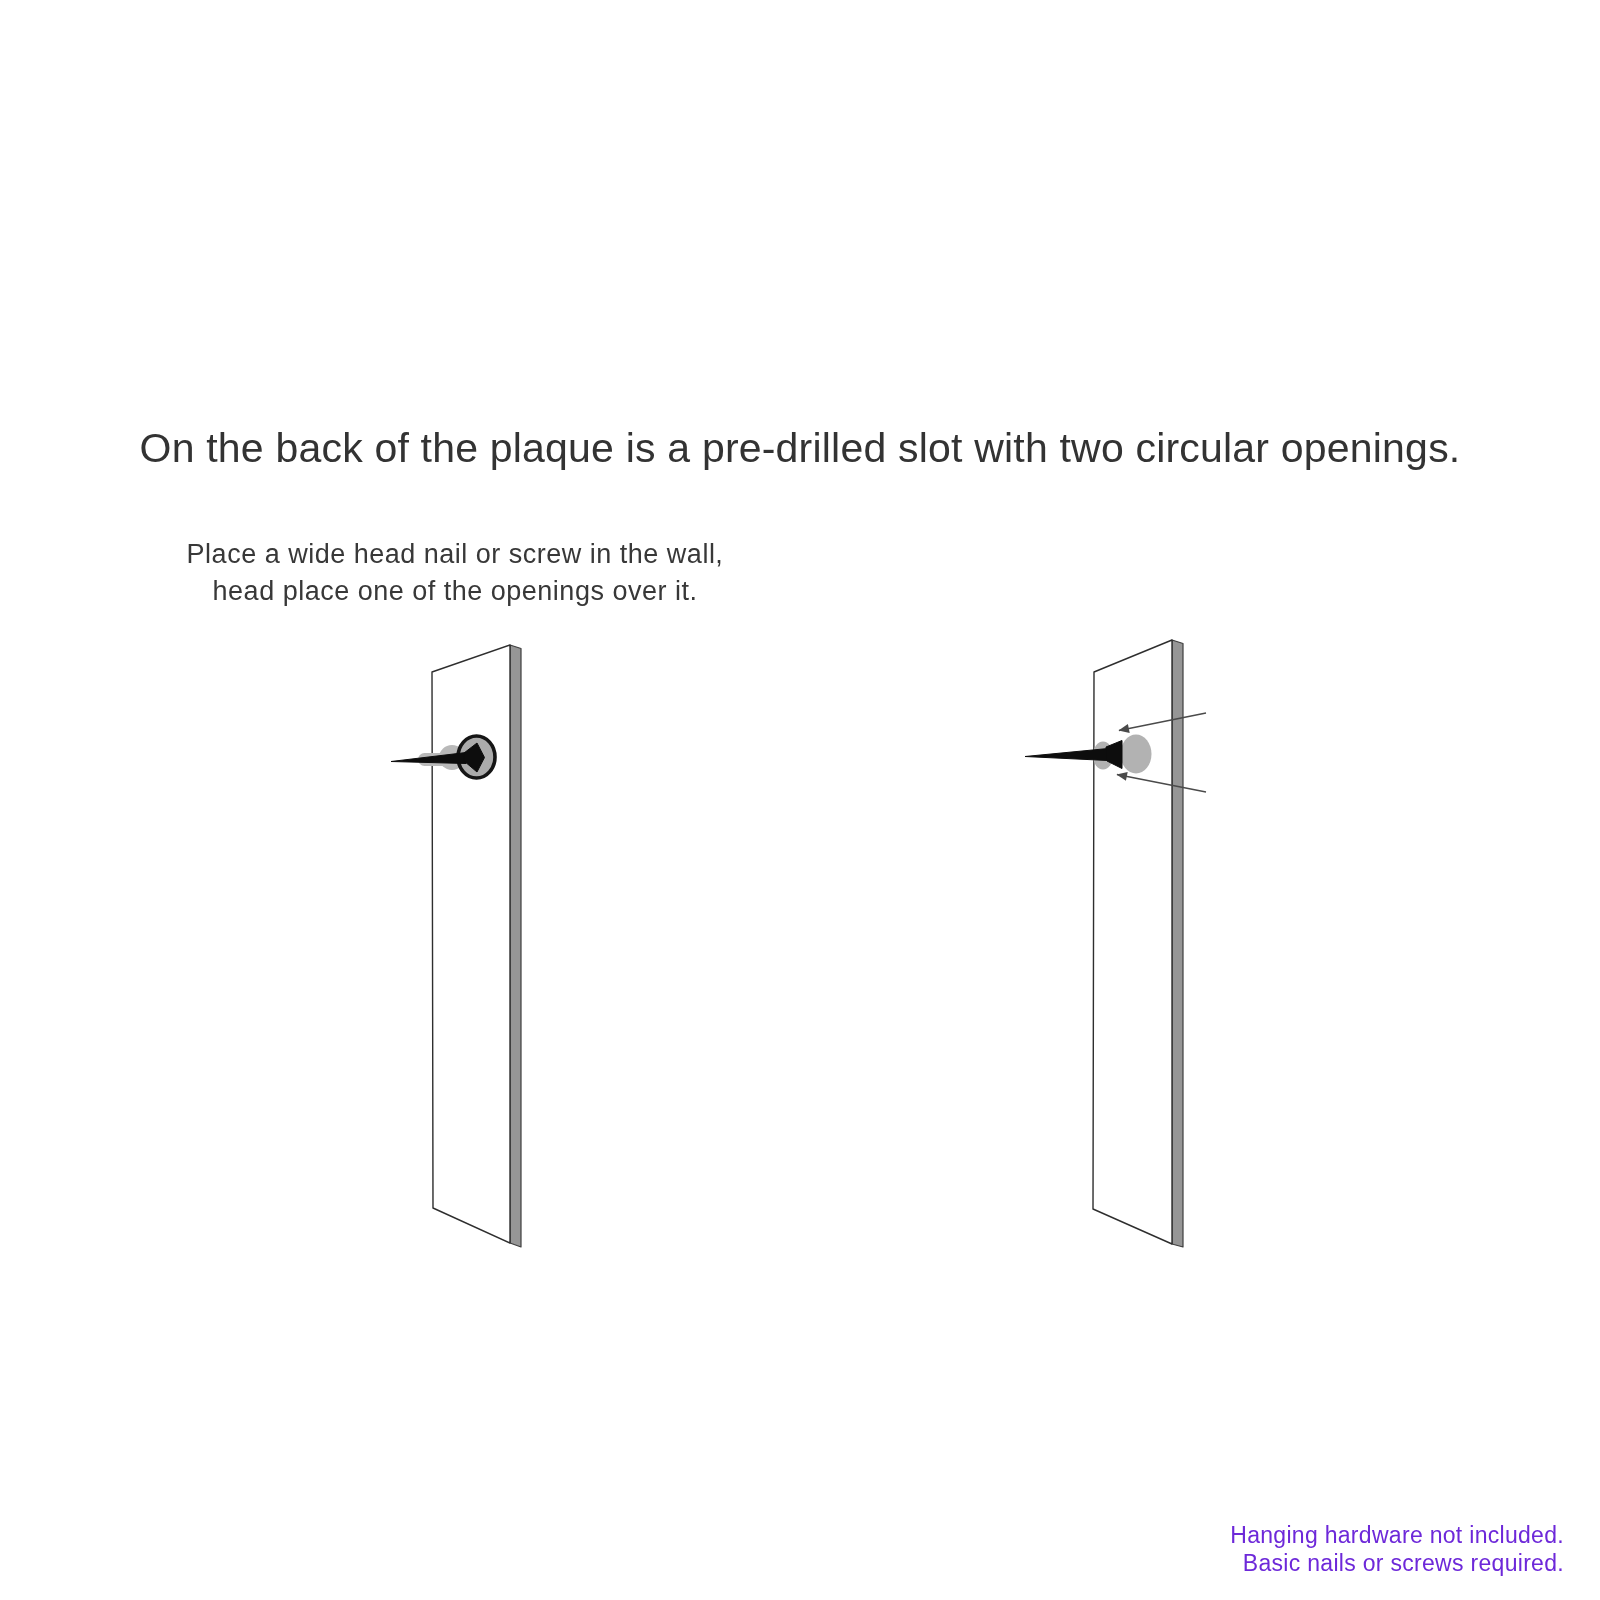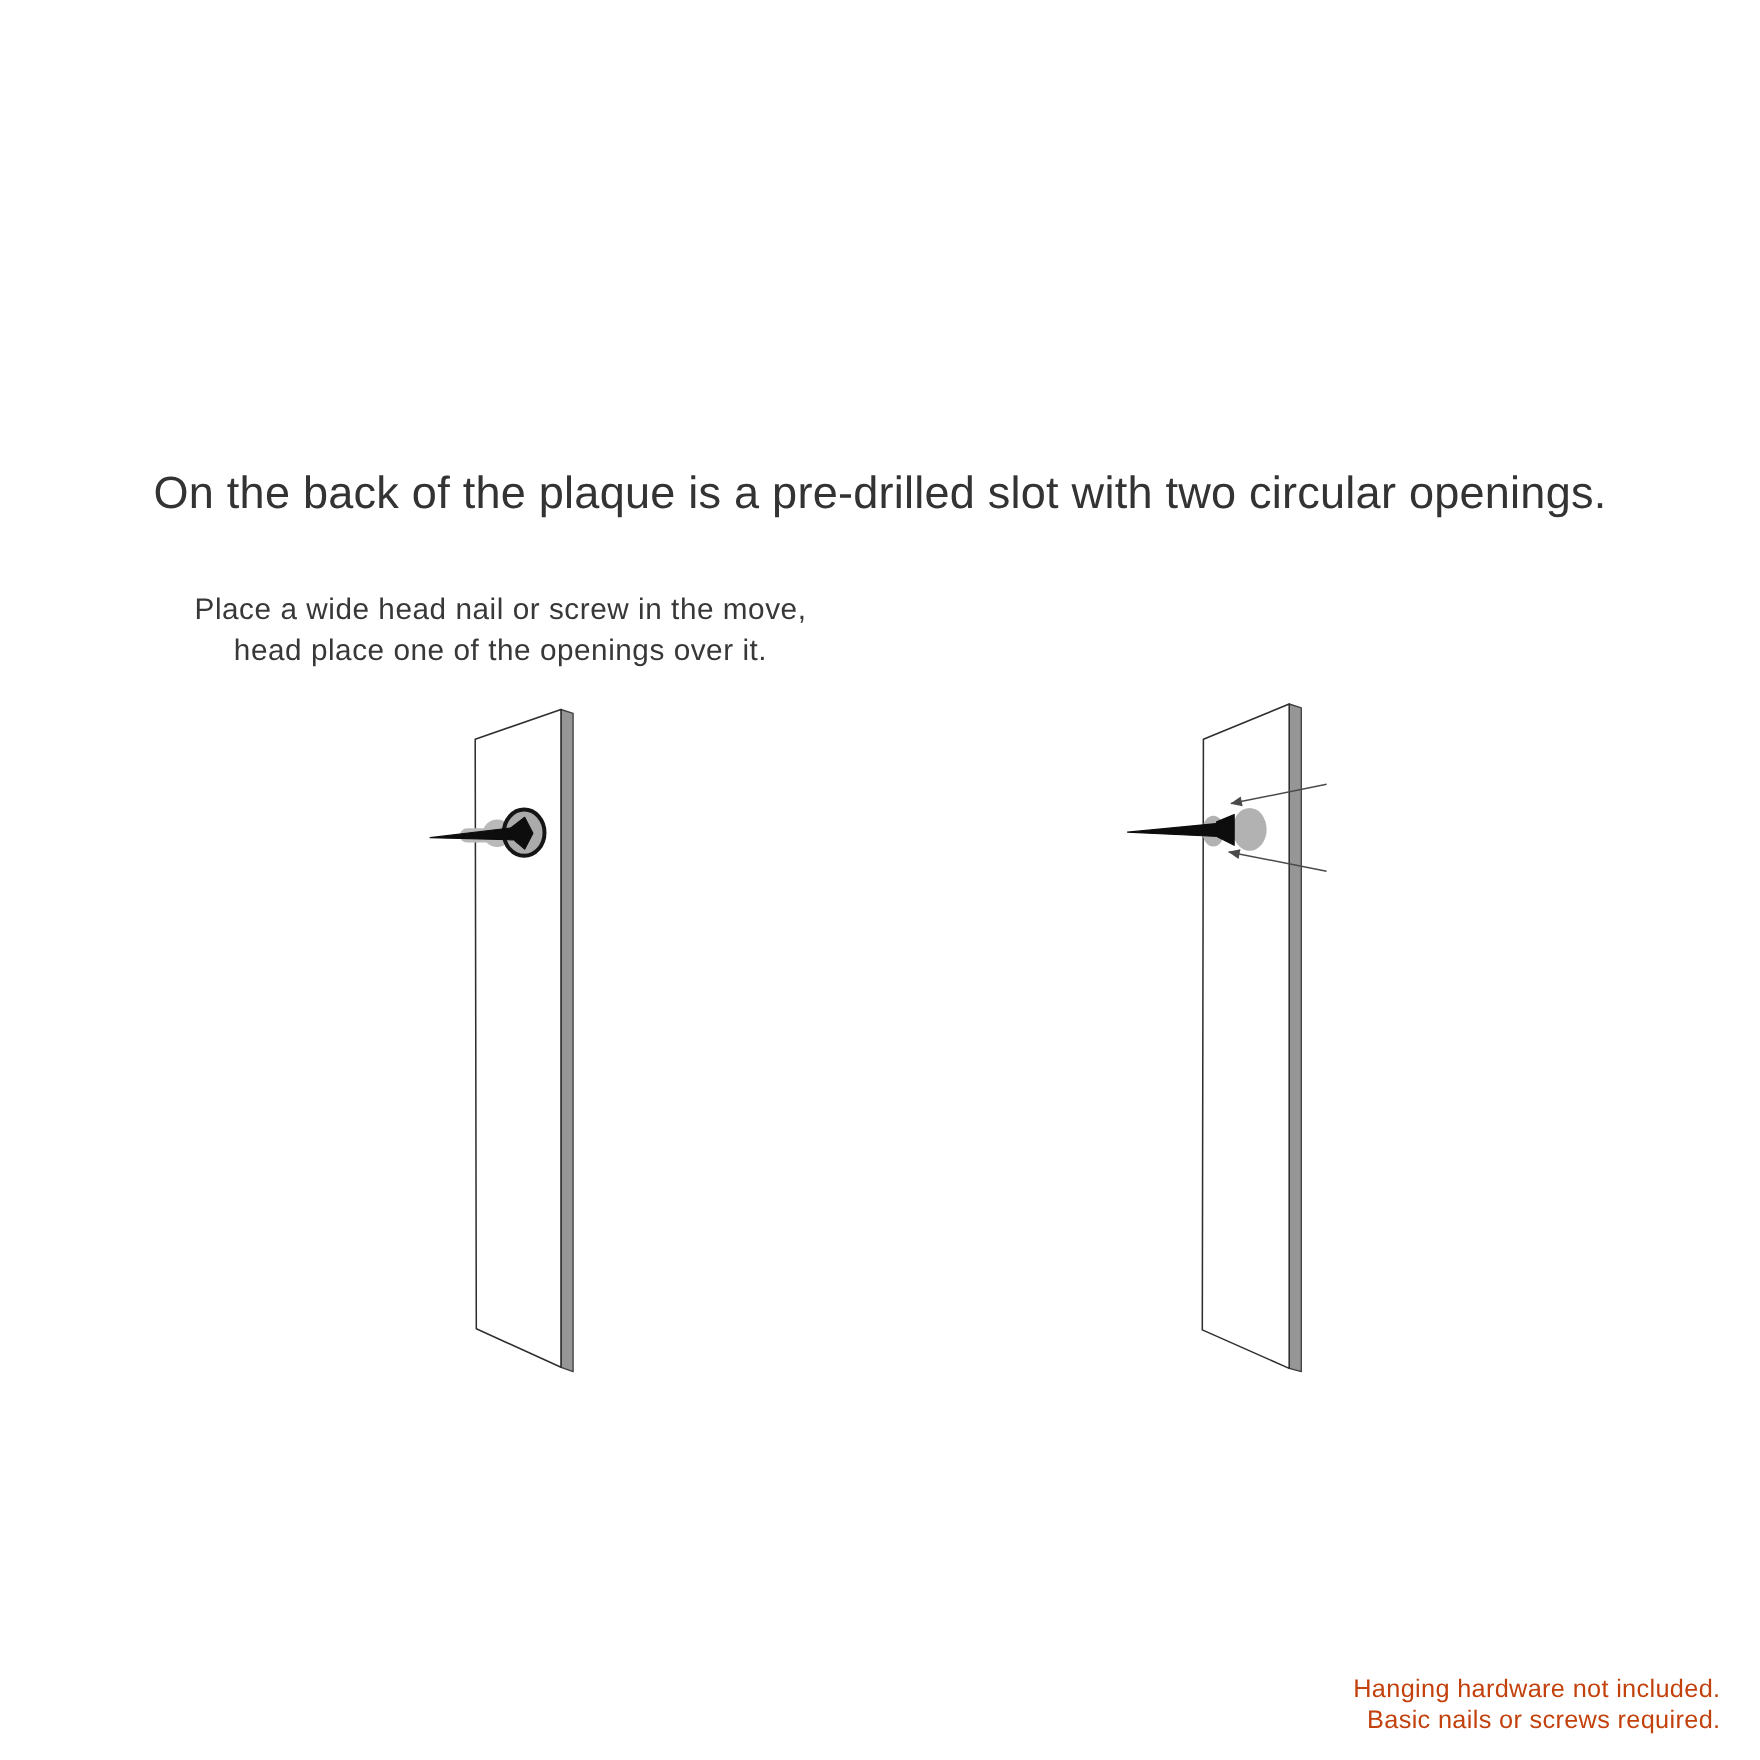--- a/index.html
+++ b/index.html
@@ -49,32 +49,32 @@
   .figure-right { left: 990px; }
   .footer-note {
     position: absolute;
     top: 1521px;
     right: 36px;
     text-align: right;
     font-size: 23px;
     font-weight: 300;
     letter-spacing: 0.3px;
     line-height: 28px;
-    color: #c2410c;
+    color: #6d28d9;
   }
 </style>
 </head>
 <body>
 
 <div class="page">
 
   <div class="main-title">On the back of the plaque is a pre-drilled slot with two circular openings.</div>
 
   <div class="caption caption-left">
-    <div>Place a wide head nail or screw in the move,</div>
+    <div>Place a wide head nail or screw in the wall,</div>
     <div>head place one of the openings over it.</div>
   </div>
 
   <div class="caption caption-right">
   </div>
 
   <svg class="figure figure-left" width="200" height="650" viewBox="0 0 200 650">
 
     <polygon points="150,25 161,28.5 161,627 150,623" fill="#969696" stroke="#3f3f3f" stroke-width="1.2" stroke-linejoin="round"></polygon>
 

